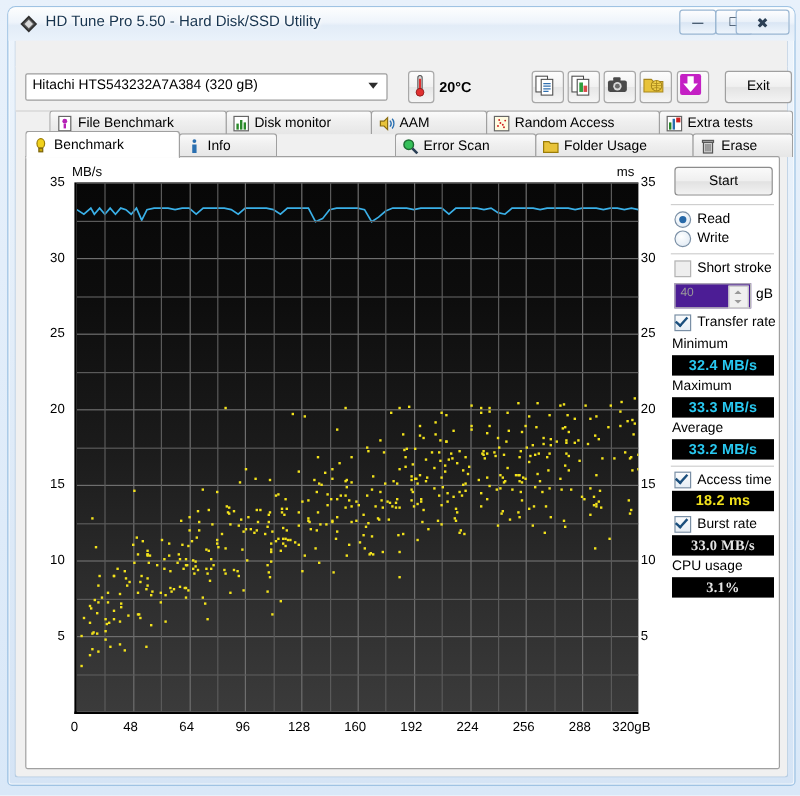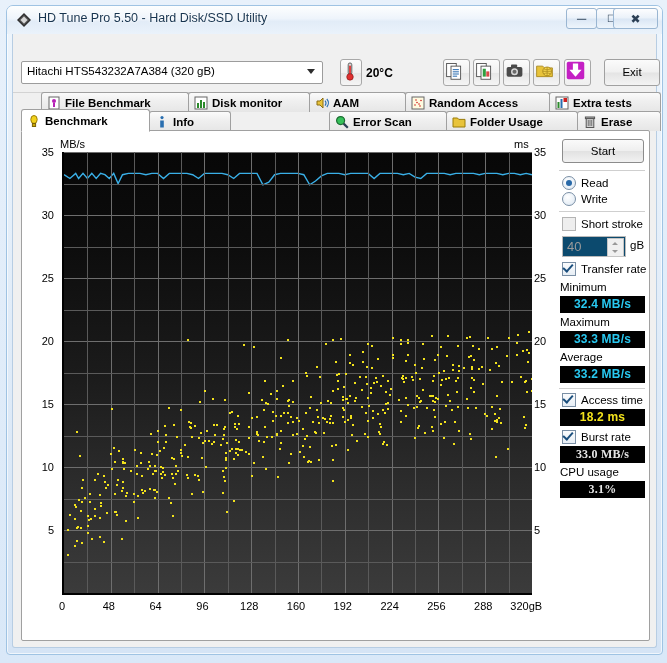--- a/index.html
+++ b/index.html
@@ -111,21 +111,21 @@
     border:1px solid #a0a0a0;border-bottom:none;
     border-radius:3px 3px 0 0;
     background:linear-gradient(180deg,#fbfbfb 0%,#f0f0f0 40%,#e6e6e6 100%);
     font-size:11.5px;color:#000;cursor:default;
     display:flex;align-items:center;
   }
   .tab.active{
     background:#fff;height:21px;z-index:5;border-bottom:1px solid #fff;
   }
   .tab .tico{width:14px;height:14px;margin:0 4px 0 5px;flex:0 0 auto;position:relative;}
-  .tab .tlab{padding-right:8px;font-weight:bold;}
+  .tab .tlab{padding-right:8px;}
   
   #panel{
     position:absolute;left:8px;top:96px;width:627px;height:509px;
     background:#fff;border:1px solid #a0a0a0;border-radius:0 2px 2px 2px;
   }
   
   #chart-wrap{position:absolute;left:0;top:0;width:530px;height:100%;}
   #ylabel-left{position:absolute;left:38px;top:7px;font-size:11px;color:#000;}
   #ylabel-right{position:absolute;left:492px;top:7px;font-size:11px;color:#000;}
   #plot{
@@ -172,21 +172,21 @@
     width:12px;height:12px;border:1px solid #7a8fa5;margin-right:5px;flex:0 0 auto;
     background:linear-gradient(180deg,#fbfcfd 0%,#e7eef5 100%);position:relative;
   }
   .cbox.on:after{
     content:"";position:absolute;left:2px;top:-1px;width:4px;height:8px;
     border:solid #1b4f7d;border-width:0 2px 2px 0;transform:rotate(42deg);
   }
   .cbox.dim{background:#eeeeee;border-color:#b4b4b4;}
   #spin{
     position:absolute;left:8px;width:62px;height:19px;
-    border:1px solid #b9b9b9;background:#0c4a6e;font-size:13px;color:#9a9a9a;
+    border:1px solid #b9b9b9;background:#4c1d95;font-size:10px;color:#9a9a9a;
   }
   #spin-val{position:absolute;left:4px;top:2px;}
   #spin-btns{
     position:absolute;right:1px;top:1px;width:15px;height:17px;
     border:1px solid #c5c5c5;background:#f0f0f0;
   }
   #spin-btns:before,#spin-btns:after{
     content:"";position:absolute;left:4px;
     border-left:3px solid transparent;border-right:3px solid transparent;
   }

